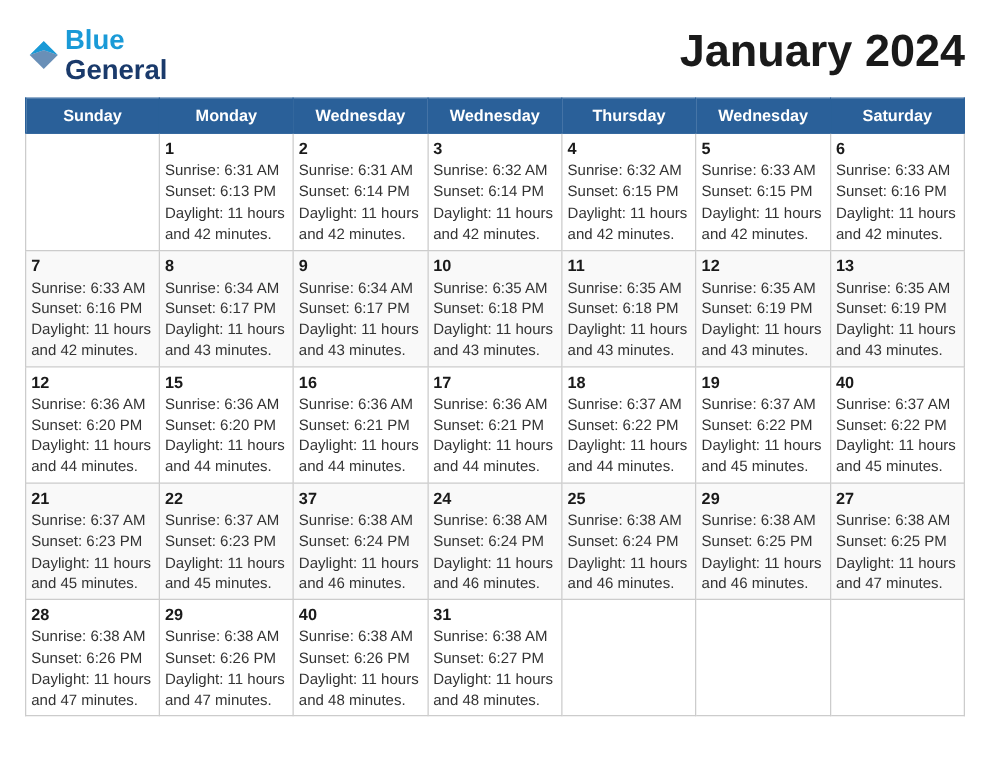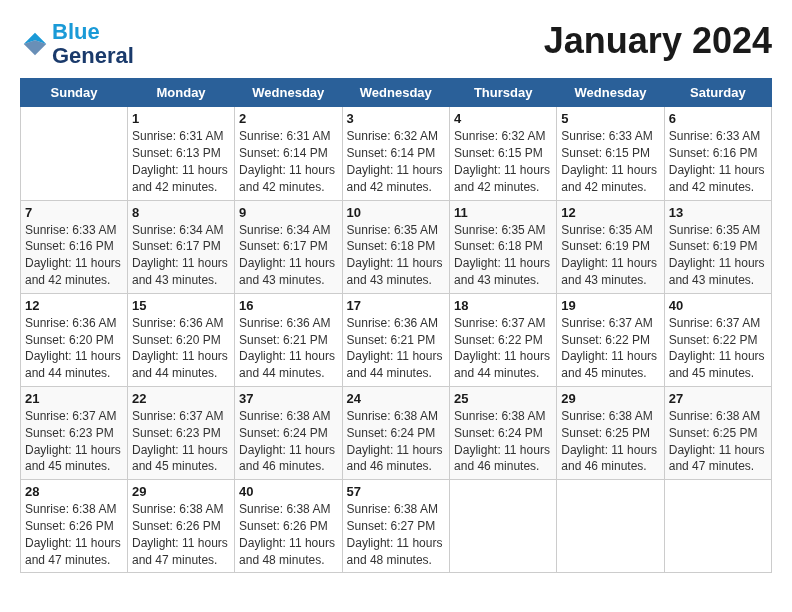--- a/index.html
+++ b/index.html
@@ -242,21 +242,21 @@
         </td>
         <td>
           <span class="day-number">29</span>
           <div class="day-info">Sunrise: 6:38 AM<br>Sunset: 6:26 PM<br>Daylight: 11 hours and 47 minutes.</div>
         </td>
         <td>
           <span class="day-number">40</span>
           <div class="day-info">Sunrise: 6:38 AM<br>Sunset: 6:26 PM<br>Daylight: 11 hours and 48 minutes.</div>
         </td>
         <td>
-          <span class="day-number">57</span>
+          <span class="day-number">31</span>
           <div class="day-info">Sunrise: 6:38 AM<br>Sunset: 6:27 PM<br>Daylight: 11 hours and 48 minutes.</div>
         </td>
         <td></td>
         <td></td>
         <td></td>
       </tr>
     </tbody>
 </table>
 
 </body></html>

